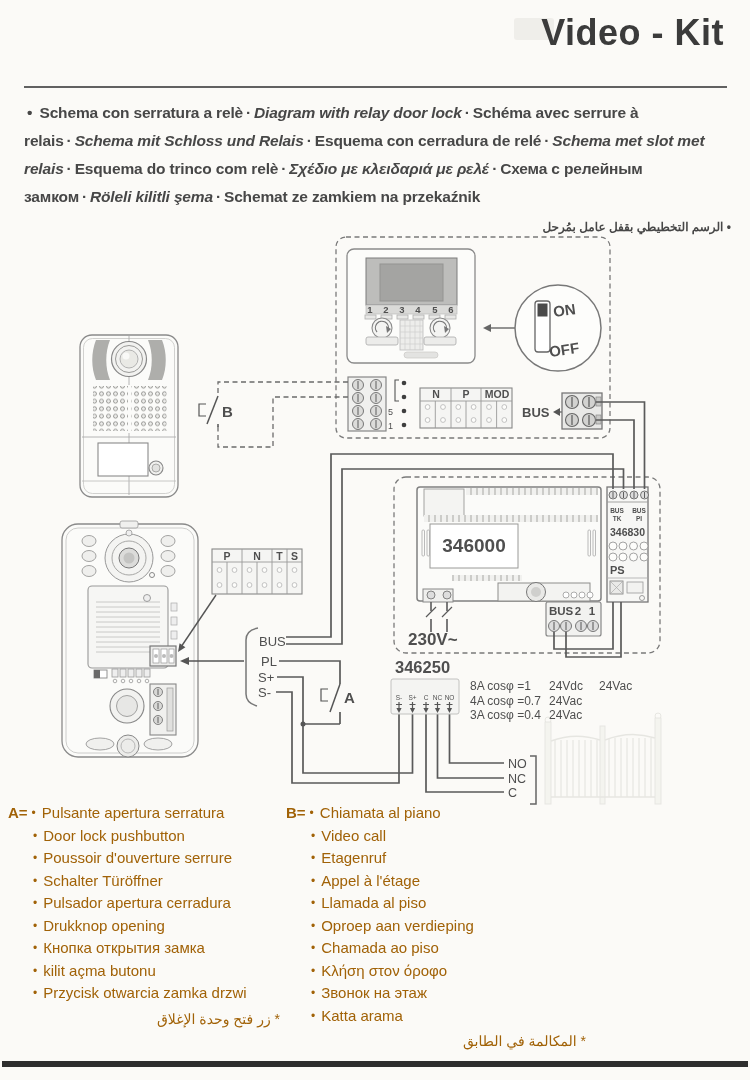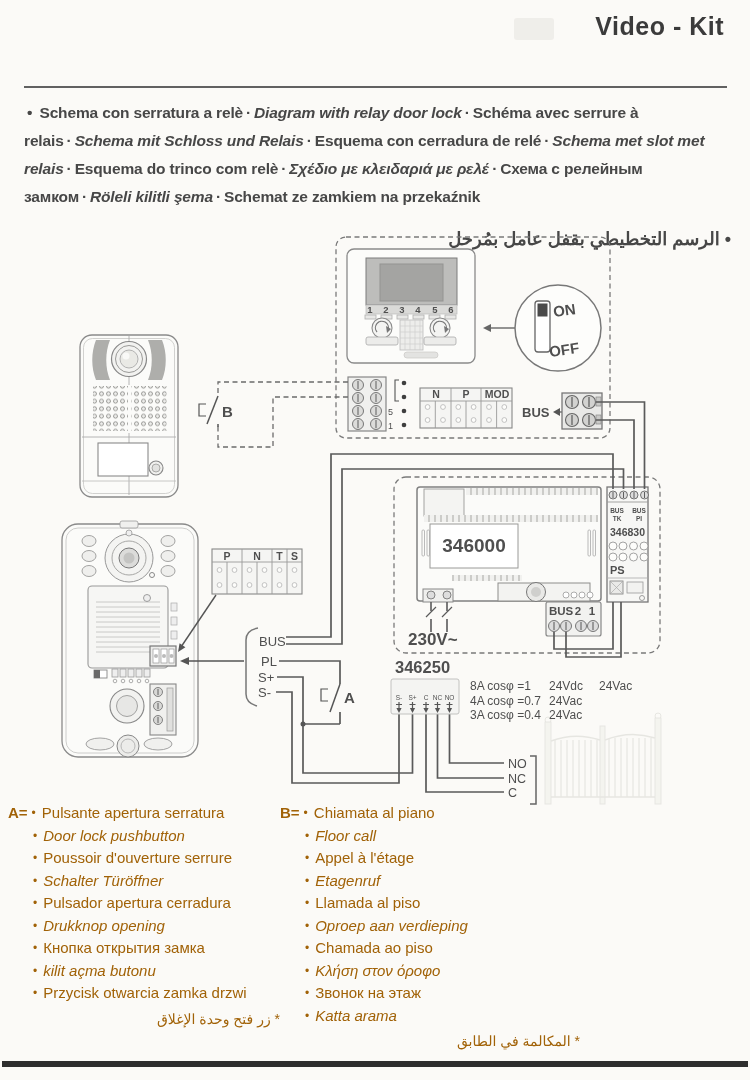--- a/index.html
+++ b/index.html
@@ -1,35 +1,35 @@
 <!DOCTYPE html>
 <html><head>
 <meta charset="utf-8">
 <style>
   html,body{margin:0;padding:0}
   body{width:750px;height:1080px;position:relative;background:#fbfaf7;
        font-family:"Liberation Sans",sans-serif;overflow:hidden;color:#3f3f3f}
-  .title{position:absolute;top:12px;right:26px;font-size:25px;font-weight:bold;
+  .title{position:absolute;top:12px;right:26px;font-size:36px;font-weight:bold;
          color:#3b3b3b;letter-spacing:.5px}
   .wm{position:absolute;top:18px;right:196px;width:40px;height:22px;background:#e9e8e4;
       border-radius:3px;opacity:.7}
   .rule{position:absolute;top:86px;left:24px;width:703px;height:2px;background:#616161}
   .intro{position:absolute;top:99px;left:24px;width:707px;font-size:15.5px;font-weight:bold;
          color:#474747;line-height:28px;letter-spacing:-0.15px}
   .intro .it{font-style:italic}
   .sep{margin:0 3px}
-  .intro-ar{direction:rtl;margin-top:14px;font-size:18px}
+  .intro-ar{direction:rtl;margin-top:2px;font-size:12px}
   .legend{position:absolute;font-size:15px;color:#a16207;line-height:21.5px}
   .legend-a{top:802px;left:8px;width:272px}
-  .legend-b{top:802px;left:280px;width:300px}
+  .legend-b{top:802px;left:286px;width:300px}
   .lrow{padding-left:24px}
   .lrow.first{padding-left:0}
   .lkey{font-weight:bold;margin-right:3px}
   .lbul{margin:0 6px 0 1px;font-size:12px;vertical-align:1px}
-  .it{font-style:italic}
+  .it{}
   .lar{direction:rtl;margin-top:4px;font-size:14px}
   .legend-a .lar{padding-left:22px}
   .legend-b .lar{padding-left:170px}
   .bottom-bar{position:absolute;top:1061px;left:2px;width:746px;height:6px;background:#2e2e2e}
   svg.diagram{position:absolute;left:0;top:0;width:750px;height:1080px}
   svg text{font-family:"Liberation Sans",sans-serif;fill:#4f4f4f}
 </style>
 </head>
 <body>
 
@@ -475,23 +475,23 @@
   <div class="lrow"><span class="lbul">•</span><span>Pulsador apertura cerradura</span></div>
   <div class="lrow"><span class="lbul">•</span><span class="it">Drukknop opening</span></div>
   <div class="lrow"><span class="lbul">•</span><span>Кнопка открытия замка</span></div>
   <div class="lrow"><span class="lbul">•</span><span class="it">kilit açma butonu</span></div>
   <div class="lrow"><span class="lbul">•</span><span>Przycisk otwarcia zamka drzwi</span></div>
   <div class="lar"><span>* زر فتح وحدة الإغلاق</span></div>
 </div>
 
 <div class="legend legend-b">
   <div class="lrow first"><span class="lkey">B=</span><span class="lbul">•</span><span>Chiamata al piano</span></div>
-  <div class="lrow"><span class="lbul">•</span><span class="it">Floor call</span></div>
+  <div class="lrow"><span class="lbul">•</span><span class="it">Video call</span></div>
+  <div class="lrow"><span class="lbul">•</span><span class="it">Etagenruf</span></div>
   <div class="lrow"><span class="lbul">•</span><span>Appel à l'étage</span></div>
-  <div class="lrow"><span class="lbul">•</span><span class="it">Etagenruf</span></div>
   <div class="lrow"><span class="lbul">•</span><span>Llamada al piso</span></div>
   <div class="lrow"><span class="lbul">•</span><span class="it">Oproep aan verdieping</span></div>
   <div class="lrow"><span class="lbul">•</span><span>Chamada ao piso</span></div>
   <div class="lrow"><span class="lbul">•</span><span class="it">Κλήση στον όροφο</span></div>
   <div class="lrow"><span class="lbul">•</span><span>Звонок на этаж</span></div>
   <div class="lrow"><span class="lbul">•</span><span class="it">Katta arama</span></div>
   <div class="lar"><span>* المكالمة في الطابق</span></div>
 </div>
 
 <div class="bottom-bar"></div>

